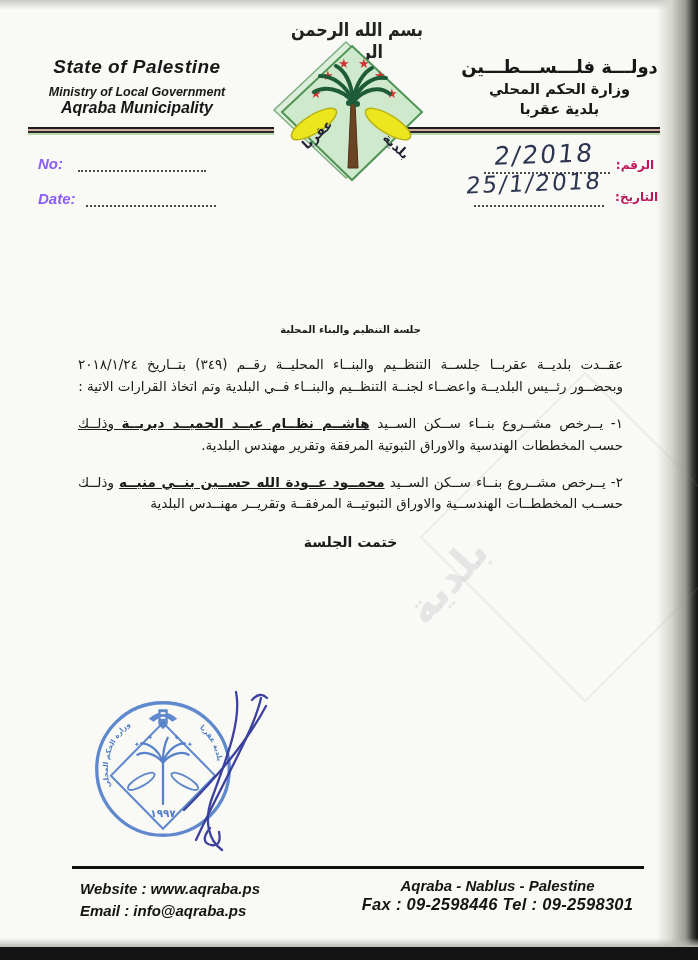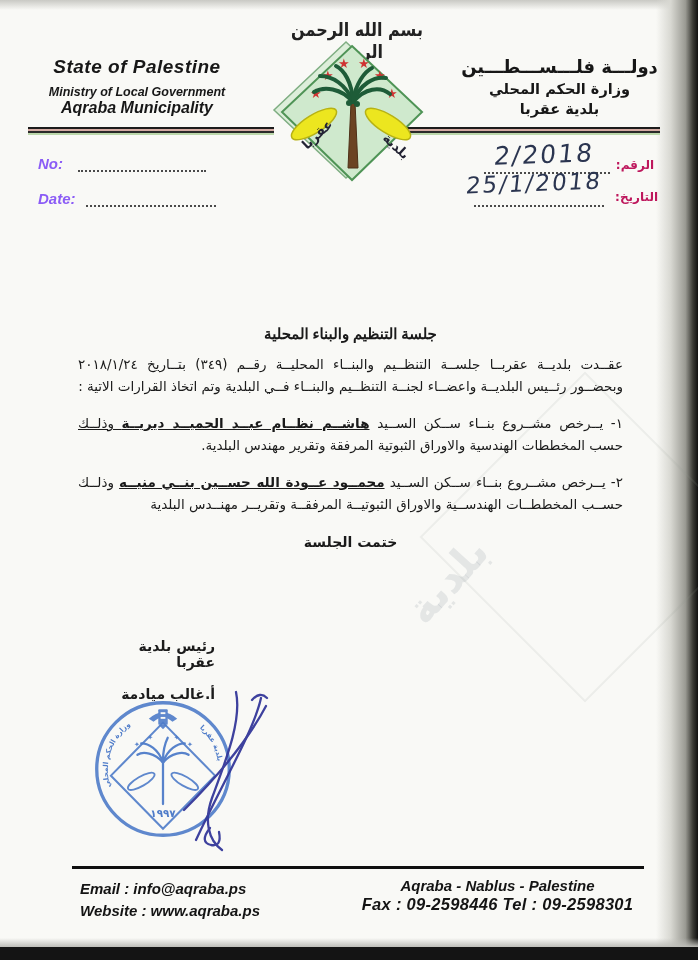--- a/index.html
+++ b/index.html
@@ -61,21 +61,21 @@
 
   
   .ghost-text{position:absolute;left:398px;top:556px;font-size:42px;font-weight:bold;
     color:rgba(125,138,150,.17);transform:rotate(-48deg);direction:rtl;}
   .ghost-diamond{position:absolute;left:468px;top:420px;width:230px;height:230px;
     border:2px solid rgba(145,158,147,.12);transform:rotate(45deg);}
 
   
   .body-block{position:absolute;left:78px;top:322px;width:545px;direction:rtl;
     font-size:13.5px;line-height:1.62;color:#1a1a1a;}
-  .doc-title{text-align:center;font-weight:bold;font-size:15px;margin-bottom:8px;font-family:Liberation Serif, serif;}
+  .doc-title{text-align:center;font-weight:bold;font-size:10px;margin-bottom:16px;}
   .para{text-align:justify;margin-bottom:15px;}
   .closing{text-align:center;font-weight:bold;margin-top:16px;font-size:14px;}
   .signer{position:absolute;left:95px;top:638px;direction:rtl;text-align:right;
     font-weight:bold;font-size:14px;width:120px;}
   .signer .name{margin-top:16px;}
 
   .stamp{position:absolute;left:92px;top:698px;}
   .signature{position:absolute;left:166px;top:688px;}
 
   
@@ -182,24 +182,20 @@
   <div class="body-block">
     <div class="doc-title">جلسة التنظيم والبناء المحلية</div>
     <div>
         <div class="para"><span>عقــدت بلديــة عقربــا جلســة التنظــيم والبنــاء المحليــة رقــم (٣٤٩) بتــاريخ ٢٠١٨/١/٢٤ وبحضــور رئــيس البلديــة واعضــاء لجنــة التنظــيم والبنــاء فــي البلدية وتم اتخاذ القرارات الاتية :</span></div>
         <div class="para"><span>١- يــرخص مشــروع بنــاء ســكن الســيد </span><span style="font-weight: bold; text-decoration: underline;">هاشــم نظــام عبــد الحميــد ديريــة</span><span style="text-decoration: underline;"> وذلــك</span><span> حسب المخططات الهندسية والاوراق الثبوتية المرفقة وتقرير مهندس البلدية.</span></div>
         <div class="para"><span>٢- يــرخص مشــروع بنــاء ســكن الســيد </span><span style="font-weight: bold; text-decoration: underline;">محمــود عــودة الله حســين بنــي منيــه</span><span> وذلــك حســب المخططــات الهندســية والاوراق الثبوتيــة المرفقــة وتقريــر مهنــدس البلدية</span></div>
       </div>
     <div class="closing">ختمت الجلسة</div>
   </div>
 
-  <div class="signer">
-    <div>رئيس بلدية عقربا</div>
-    <div class="name">أ.غالب ميادمة</div>
-  </div>
 
   <div class="stamp">
     <svg width="142" height="142" viewBox="0 0 150 150">
       <defs>
         <path id="arcL" d="M 22,100 A 58,58 0 0 1 42,28"></path>
         <path id="arcR" d="M 106,26 A 58,58 0 0 1 130,95"></path>
       </defs>
       <g stroke="#4f7cc9" fill="none" opacity="0.9">
         <circle cx="75" cy="75" r="70" stroke-width="3.5"></circle>
         <polygon points="75,26 130,82 75,138 20,82" stroke-width="2.2"></polygon>
@@ -249,21 +245,21 @@
         <path d="M70,4 C76,32 60,72 46,110 C38,132 42,152 56,162"></path>
         <path d="M18,122 C44,96 80,56 100,18"></path>
         <path d="M86,12 q8,-9 15,-2"></path>
         <path d="M44,140 q-11,14 1,17 q11,2 8,-13"></path>
       </g>
     </svg>
   </div>
 
   <div class="footer-line"></div>
   <div class="footer-left">
+    <div>Website : www.aqraba.ps</div>
     <div>Email : info@aqraba.ps</div>
-    <div>Website : www.aqraba.ps</div>
   </div>
   <div class="footer-right">
     <div class="loc">Aqraba - Nablus - Palestine</div>
     <div class="fax">Fax : 09-2598446 Tel : 09-2598301</div>
   </div>
 
 </div>
 
 </body></html>

